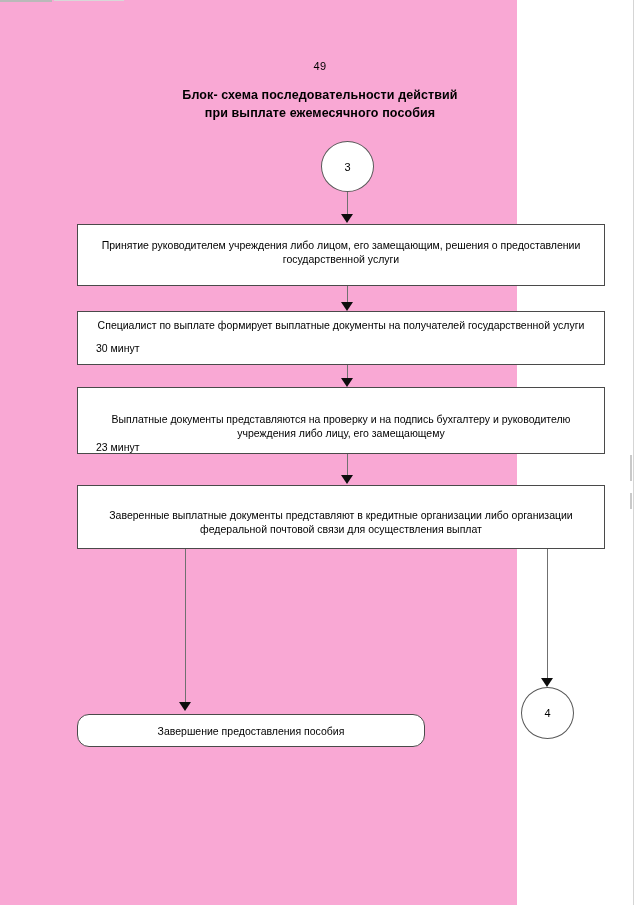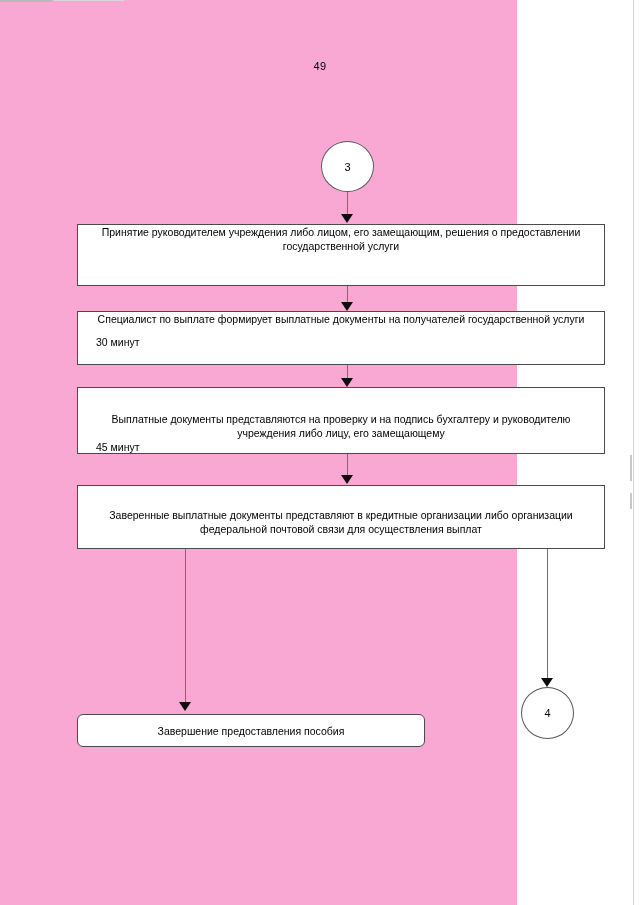--- a/index.html
+++ b/index.html
@@ -107,33 +107,33 @@
   .proc-box .txt {
     text-align: center;
     font-size: 10.5px;
     line-height: 14px;
   }
   .proc-box .dur {
     font-size: 10.5px;
     line-height: 14px;
   }
 
-  #box-1 { top: 224px; height: 62px; }
-  #box-2 { top: 311px; height: 54px; }
+  #box-1 { top: 224px; height: 62px; padding-top: 13px; }
+  #box-2 { top: 311px; height: 54px; padding-top: 6px; }
   #box-2 .dur { margin-top: 9px; }
   #box-3 { top: 387px; height: 67px; padding-top: 24px; }
   #box-4 { top: 485px; height: 64px; padding-top: 22px; }
 
   
   #box-end {
     position: absolute;
     left: 77px; top: 714px;
     width: 348px; height: 33px;
     border: 1px solid #4a4a4a;
-    border-radius: 6px;
+    border-radius: 12px;
     box-sizing: border-box;
     background: #ffffff;
     display: flex;
     align-items: center;
     justify-content: center;
     font-size: 10.5px;
   }
 
   
   .conn {
@@ -155,20 +155,24 @@
 <div id="page">
 
   <div class="scan-edge-top"></div>
   <div class="scan-edge-top2"></div>
   <div class="scan-edge-right"></div>
   <div class="scan-mark" style="top:455px;height:26px;"></div>
   <div class="scan-mark" style="top:493px;height:16px;"></div>
 
   <div class="page-number">49</div>
 
+  <div class="doc-title">
+    <span>Блок- схема последовательности действий</span>
+    <span class="line2">при выплате ежемесячного пособия</span>
+  </div>
 
   <div class="node-circle" id="circle-3">
     <span>3</span>
   </div>
 
   <div class="conn" style="left:347px; top:192px; height:24px;"></div>
   <div class="arrowhead" style="left:341px; top:214px;"></div>
 
   <div class="proc-box" id="box-1">
     <div class="txt">Принятие руководителем учреждения либо лицом, его замещающим, решения о предоставлении государственной услуги</div>
@@ -180,21 +184,21 @@
   <div class="proc-box" id="box-2">
     <div class="txt">Специалист по выплате формирует выплатные документы на получателей государственной услуги</div>
     <div class="dur">30 минут</div>
   </div>
 
   <div class="conn" style="left:347px; top:365px; height:18px;"></div>
   <div class="arrowhead" style="left:341px; top:378px;"></div>
 
   <div class="proc-box" id="box-3">
     <div class="txt">Выплатные документы представляются на проверку и на подпись бухгалтеру и руководителю учреждения либо лицу, его замещающему</div>
-    <div class="dur">45 минут</div>
+    <div class="dur">23 минут</div>
   </div>
 
   <div class="conn" style="left:347px; top:454px; height:25px;"></div>
   <div class="arrowhead" style="left:341px; top:475px;"></div>
 
   <div class="proc-box" id="box-4">
     <div class="txt">Заверенные выплатные документы представляют в кредитные организации либо организации федеральной почтовой связи для осуществления выплат</div>
   </div>
 
   <div class="conn" style="left:185px; top:549px; height:157px;"></div>

